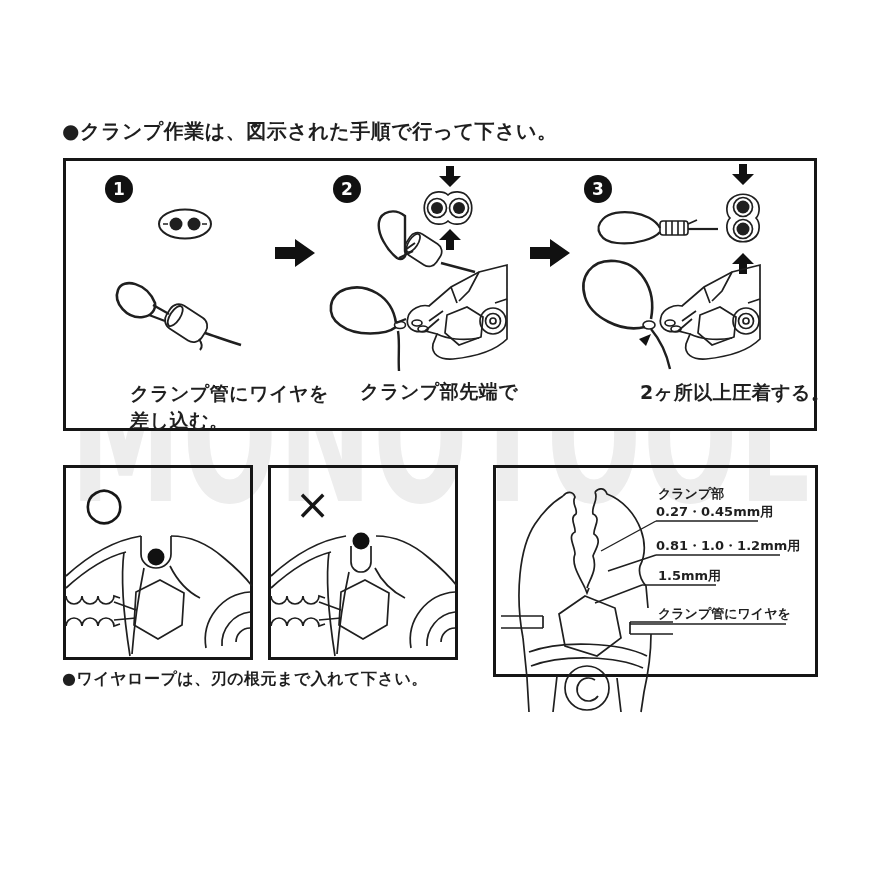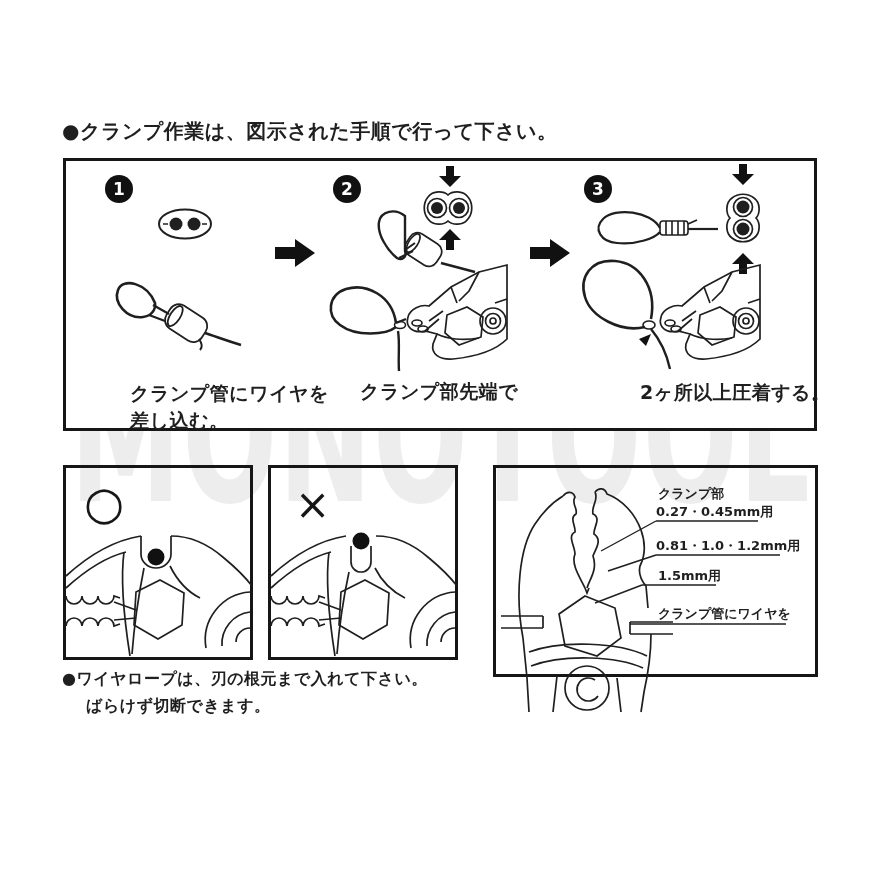--- a/index.html
+++ b/index.html
@@ -257,15 +257,14 @@
         <path d="M146,117 L220,117"></path>
         <path d="M134,156 L290,156"></path>
         <path d="M160,53 L105,83"></path>
         <path d="M160,87 L112,103"></path>
         <path d="M146,117 L99,135"></path>
       </g>
     </svg>
   </div>
 
   <div class="footer-line" style="left:62px;top:669px;">●ワイヤロープは、刃の根元まで入れて下さい。</div>
-  <div class="footer-line" style="left:86px;top:696px;">ばらけず切断できます。</div>
 
 </div>
 
 </body></html>

